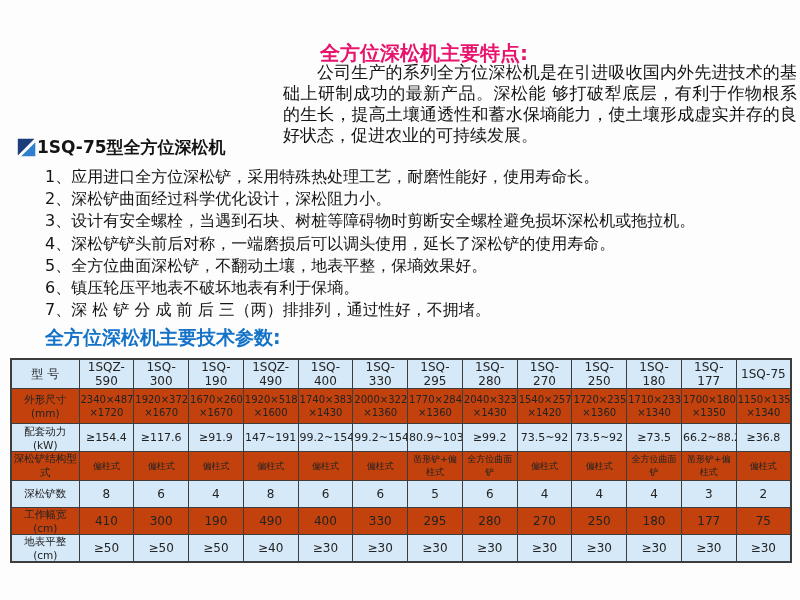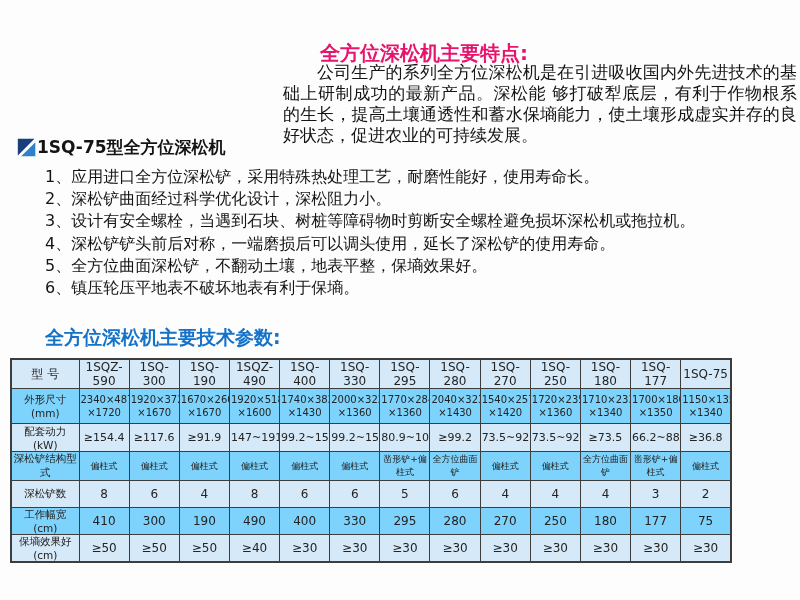--- a/index.html
+++ b/index.html
@@ -42,24 +42,24 @@
     font-size:16px;color:#141414;
   }
   .features li{line-height:22.2px;white-space:nowrap;}
   .params-title{
     position:absolute;left:45px;top:325px;margin:0;
     font-size:19px;font-weight:bold;color:var(--params-title);
     white-space:nowrap;
     text-align:right;
   }
   table.spec{
-    position:absolute;left:10px;top:358px;width:722px;
+    position:absolute;left:10px;top:358px;width:782px;
     border-collapse:collapse;table-layout:fixed;
     border:2px solid var(--table-border);
-    background:#7dd3fc;
+    background:#c2410c;
   }
   table.spec th,table.spec td{
     border:1px solid var(--table-border);
     text-align:center;vertical-align:middle;
     color:#232323;font-weight:normal;
     padding:0 1px;overflow:hidden;
   }
   table.spec col.label-col{width:68px;}
   table.spec thead th{background:var(--table-stripe);font-size:12px;height:26px;}
   table.spec tbody th{font-size:10.5px;}
@@ -94,20 +94,21 @@
     <span>1SQ-75型全方位深松机</span>
   </div>
 
   <ul class="features">
       <li>1、应用进口全方位深松铲，采用特殊热处理工艺，耐磨性能好，使用寿命长。</li>
       <li>2、深松铲曲面经过科学优化设计，深松阻力小。</li>
       <li>3、设计有安全螺栓，当遇到石块、树桩等障碍物时剪断安全螺栓避免损坏深松机或拖拉机。</li>
       <li>4、深松铲铲头前后对称，一端磨损后可以调头使用，延长了深松铲的使用寿命。</li>
       <li>5、全方位曲面深松铲，不翻动土壤，地表平整，保墒效果好。</li>
       <li>6、镇压轮压平地表不破坏地表有利于保墒。</li>
+      <li>7、深 松 铲 分 成 前 后 三（两）排排列，通过性好，不拥堵。</li>
     </ul>
 
   <h2 class="params-title">全方位深松机主要技术参数:</h2>
 
   <table class="spec">
       <colgroup>
         <col class="label-col">
         <col>
         <col>
         <col>
@@ -215,21 +216,21 @@
           <td>330</td>
           <td>295</td>
           <td>280</td>
           <td>270</td>
           <td>250</td>
           <td>180</td>
           <td>177</td>
           <td>75</td>
         </tr>
         <tr class="r5 stripe">
-          <th>保墒效果好(cm)</th>
+          <th>地表平整(cm)</th>
           <td>≥50</td>
           <td>≥50</td>
           <td>≥50</td>
           <td>≥40</td>
           <td>≥30</td>
           <td>≥30</td>
           <td>≥30</td>
           <td>≥30</td>
           <td>≥30</td>
           <td>≥30</td>

